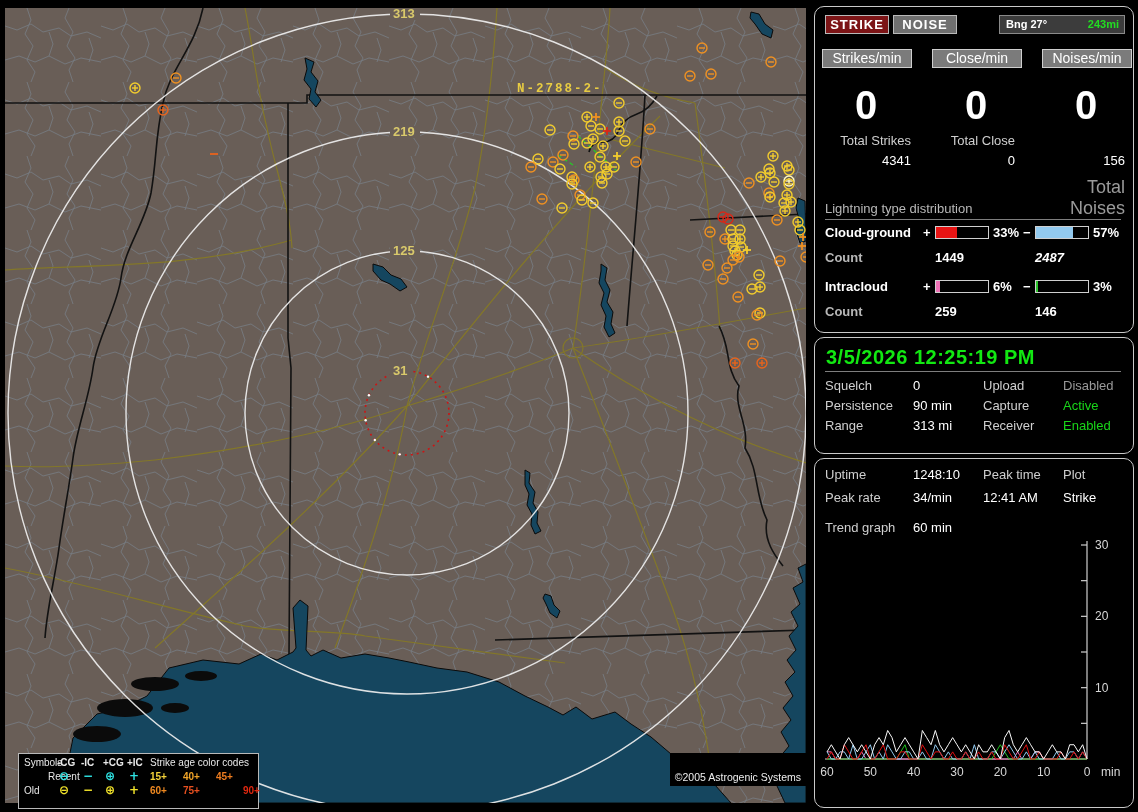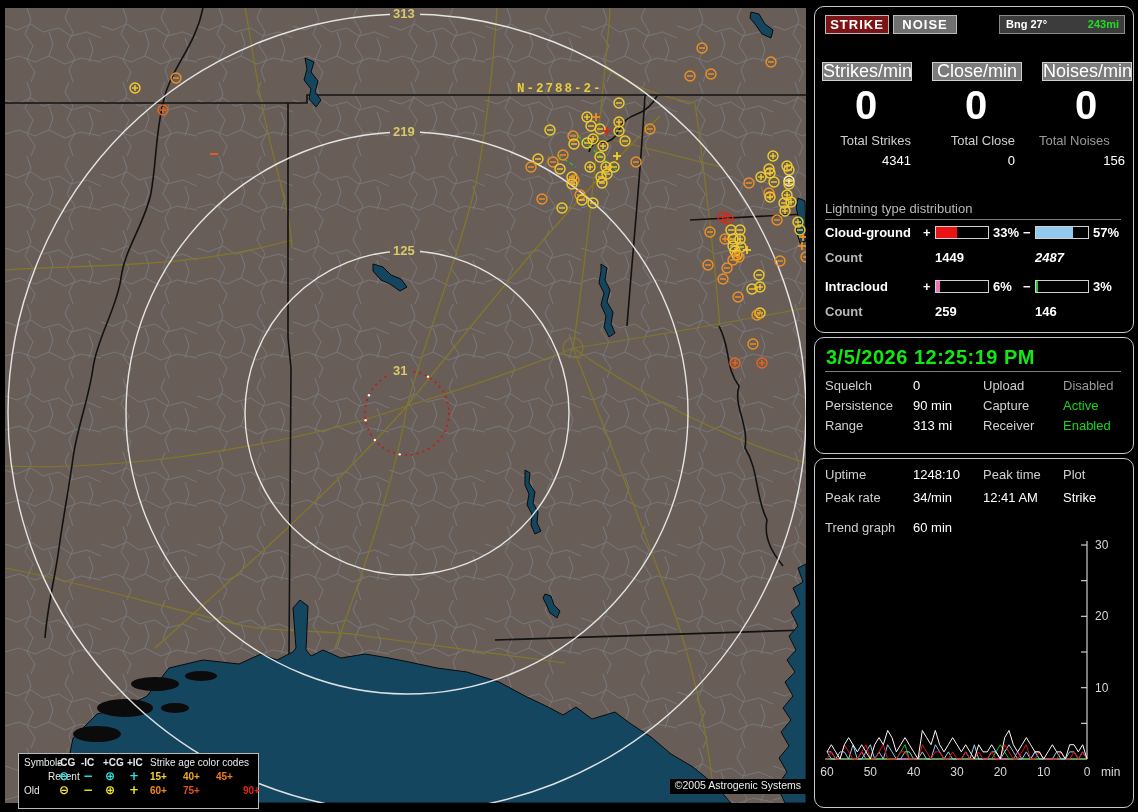--- a/index.html
+++ b/index.html
@@ -5,42 +5,42 @@
   html,body{margin:0;padding:0;background:#000;}
   body{width:1138px;height:812px;position:relative;overflow:hidden;
        font-family:"Liberation Sans","DejaVu Sans",sans-serif;-webkit-font-smoothing:antialiased;}
   
   #map{position:absolute;left:5px;top:8px;width:801px;height:795px;background:#695e57;}
   #map svg{position:absolute;left:0;top:0;}
   #map-legend{position:absolute;left:13px;top:745px;width:239px;height:54px;background:#000;
       border:1px solid #b9b9b9;color:#e8e8e8;font-size:10px;z-index:5;}
   .lg-cell{position:absolute;white-space:nowrap;}
   .lg-sym{font-size:12px;font-weight:bold;font-family:"DejaVu Sans",sans-serif;}
-  #map-copyright{position:absolute;right:0;bottom:9px;background:#000;color:#efefef;
-      font-size:10.5px;padding:0 5px 3px 5px;z-index:5;}
+  #map-copyright{position:absolute;right:0;bottom:17px;background:#000;color:#efefef;
+      font-size:10.5px;padding:18px 5px 3px 5px;z-index:5;}
   
   .panel{position:absolute;left:814px;width:318px;background:#000;border:1px solid #c9c9c9;
          border-radius:10px;color:#d6d6d6;}
   #panel-top{top:6px;height:325px;}
   #panel-status{top:337px;height:115px;}
   #panel-stats{top:458px;height:348px;}
   .abs{position:absolute;white-space:nowrap;}
   .lbl{color:#cfcfcf;font-size:13px;}
   .val{color:#ffffff;font-size:13px;}
   .dim{color:#9a9a9a;}
   .green{color:#19d619;}
   .btn{position:absolute;text-align:center;font-weight:bold;font-size:13px;color:#fff;
        border:1px solid #b9b9b9;cursor:default;}
   #strike-btn{left:10px;top:8px;width:62px;height:17px;background:#7c1416;line-height:17px;letter-spacing:1px;}
   #noise-btn{left:78px;top:8px;width:62px;height:17px;background:#6f6f6f;line-height:17px;letter-spacing:1px;}
   #bng-box{left:184px;top:8px;width:124px;height:17px;background:#3c3c3c;border:1px solid #8a8a8a;
       position:absolute;font-weight:bold;font-size:11px;line-height:17px;}
   #bng-box .b1{position:absolute;left:6px;color:#fff;}
   #bng-box .b2{position:absolute;right:5px;color:#22dd22;}
-  .min-btn{top:55px;width:88px;height:17px;background:#7b7b7b;line-height:17px;font-size:18px;font-weight:normal;border:1px solid #cfcfcf;}
+  .min-btn{top:42px;width:88px;height:17px;background:#7b7b7b;line-height:17px;font-size:14px;font-weight:normal;border:1px solid #cfcfcf;}
   .zero{position:absolute;top:76px;width:88px;text-align:center;font-size:40px;font-weight:bold;color:#fff;line-height:44px;}
   .tot-l{position:absolute;top:126px;font-size:13px;}
   .tot-v{position:absolute;top:146px;font-size:13px;color:#fff;}
   #dist-title{left:10px;top:194px;width:296px;font-size:13px;color:#b8b8b8;
       border-bottom:1px solid #7e7e7e;padding-bottom:3px;}
   .dist-lbl{font-size:13px;font-weight:bold;color:#fff;}
   .dist-sign{font-size:13px;font-weight:bold;color:#fff;}
   .bar{position:absolute;width:52px;height:11px;border:1px solid #d0d0d0;background:#000;}
   .bar>div{height:100%;}
   .pct{font-size:13px;font-weight:bold;color:#fff;}
@@ -598,21 +598,21 @@
   <div class="btn min-btn" style="left:7px;">Strikes/min</div>
   <div class="btn min-btn" style="left:117px;">Close/min</div>
   <div class="btn min-btn" style="left:227px;">Noises/min</div>
 
   <div class="zero" style="left:7px;">0</div>
   <div class="zero" style="left:117px;">0</div>
   <div class="zero dim" style="left:227px;">0</div>
 
   <div class="tot-l lbl" style="left:10px;width:86px;text-align:right;">Total Strikes</div>
   <div class="tot-l lbl" style="left:120px;width:80px;text-align:right;">Total Close</div>
-  <div class="tot-l dim" style="left:224px;width:86px;text-align:left;font-size:13px;">Total Noises</div>
+  <div class="tot-l dim" style="left:224px;width:86px;text-align:right;font-size:18px;margin-top:44px;">Total Noises</div>
   <div class="tot-v" style="left:10px;width:86px;text-align:right;">4341</div>
   <div class="tot-v" style="left:120px;width:80px;text-align:right;">0</div>
   <div class="tot-v" style="left:224px;width:86px;text-align:right;">156</div>
 
   <div id="dist-title" class="abs">Lightning type distribution</div>
 
   <div class="abs dist-lbl" style="left:10px;top:218px;">Cloud-ground</div>
   <div class="abs dist-sign" style="left:108px;top:218px;">+</div>
   <div class="bar" style="left:120px;top:219px;">
       <div id="bar0pos" style="width: 41.25%; background: rgb(232, 20, 20);"></div>

